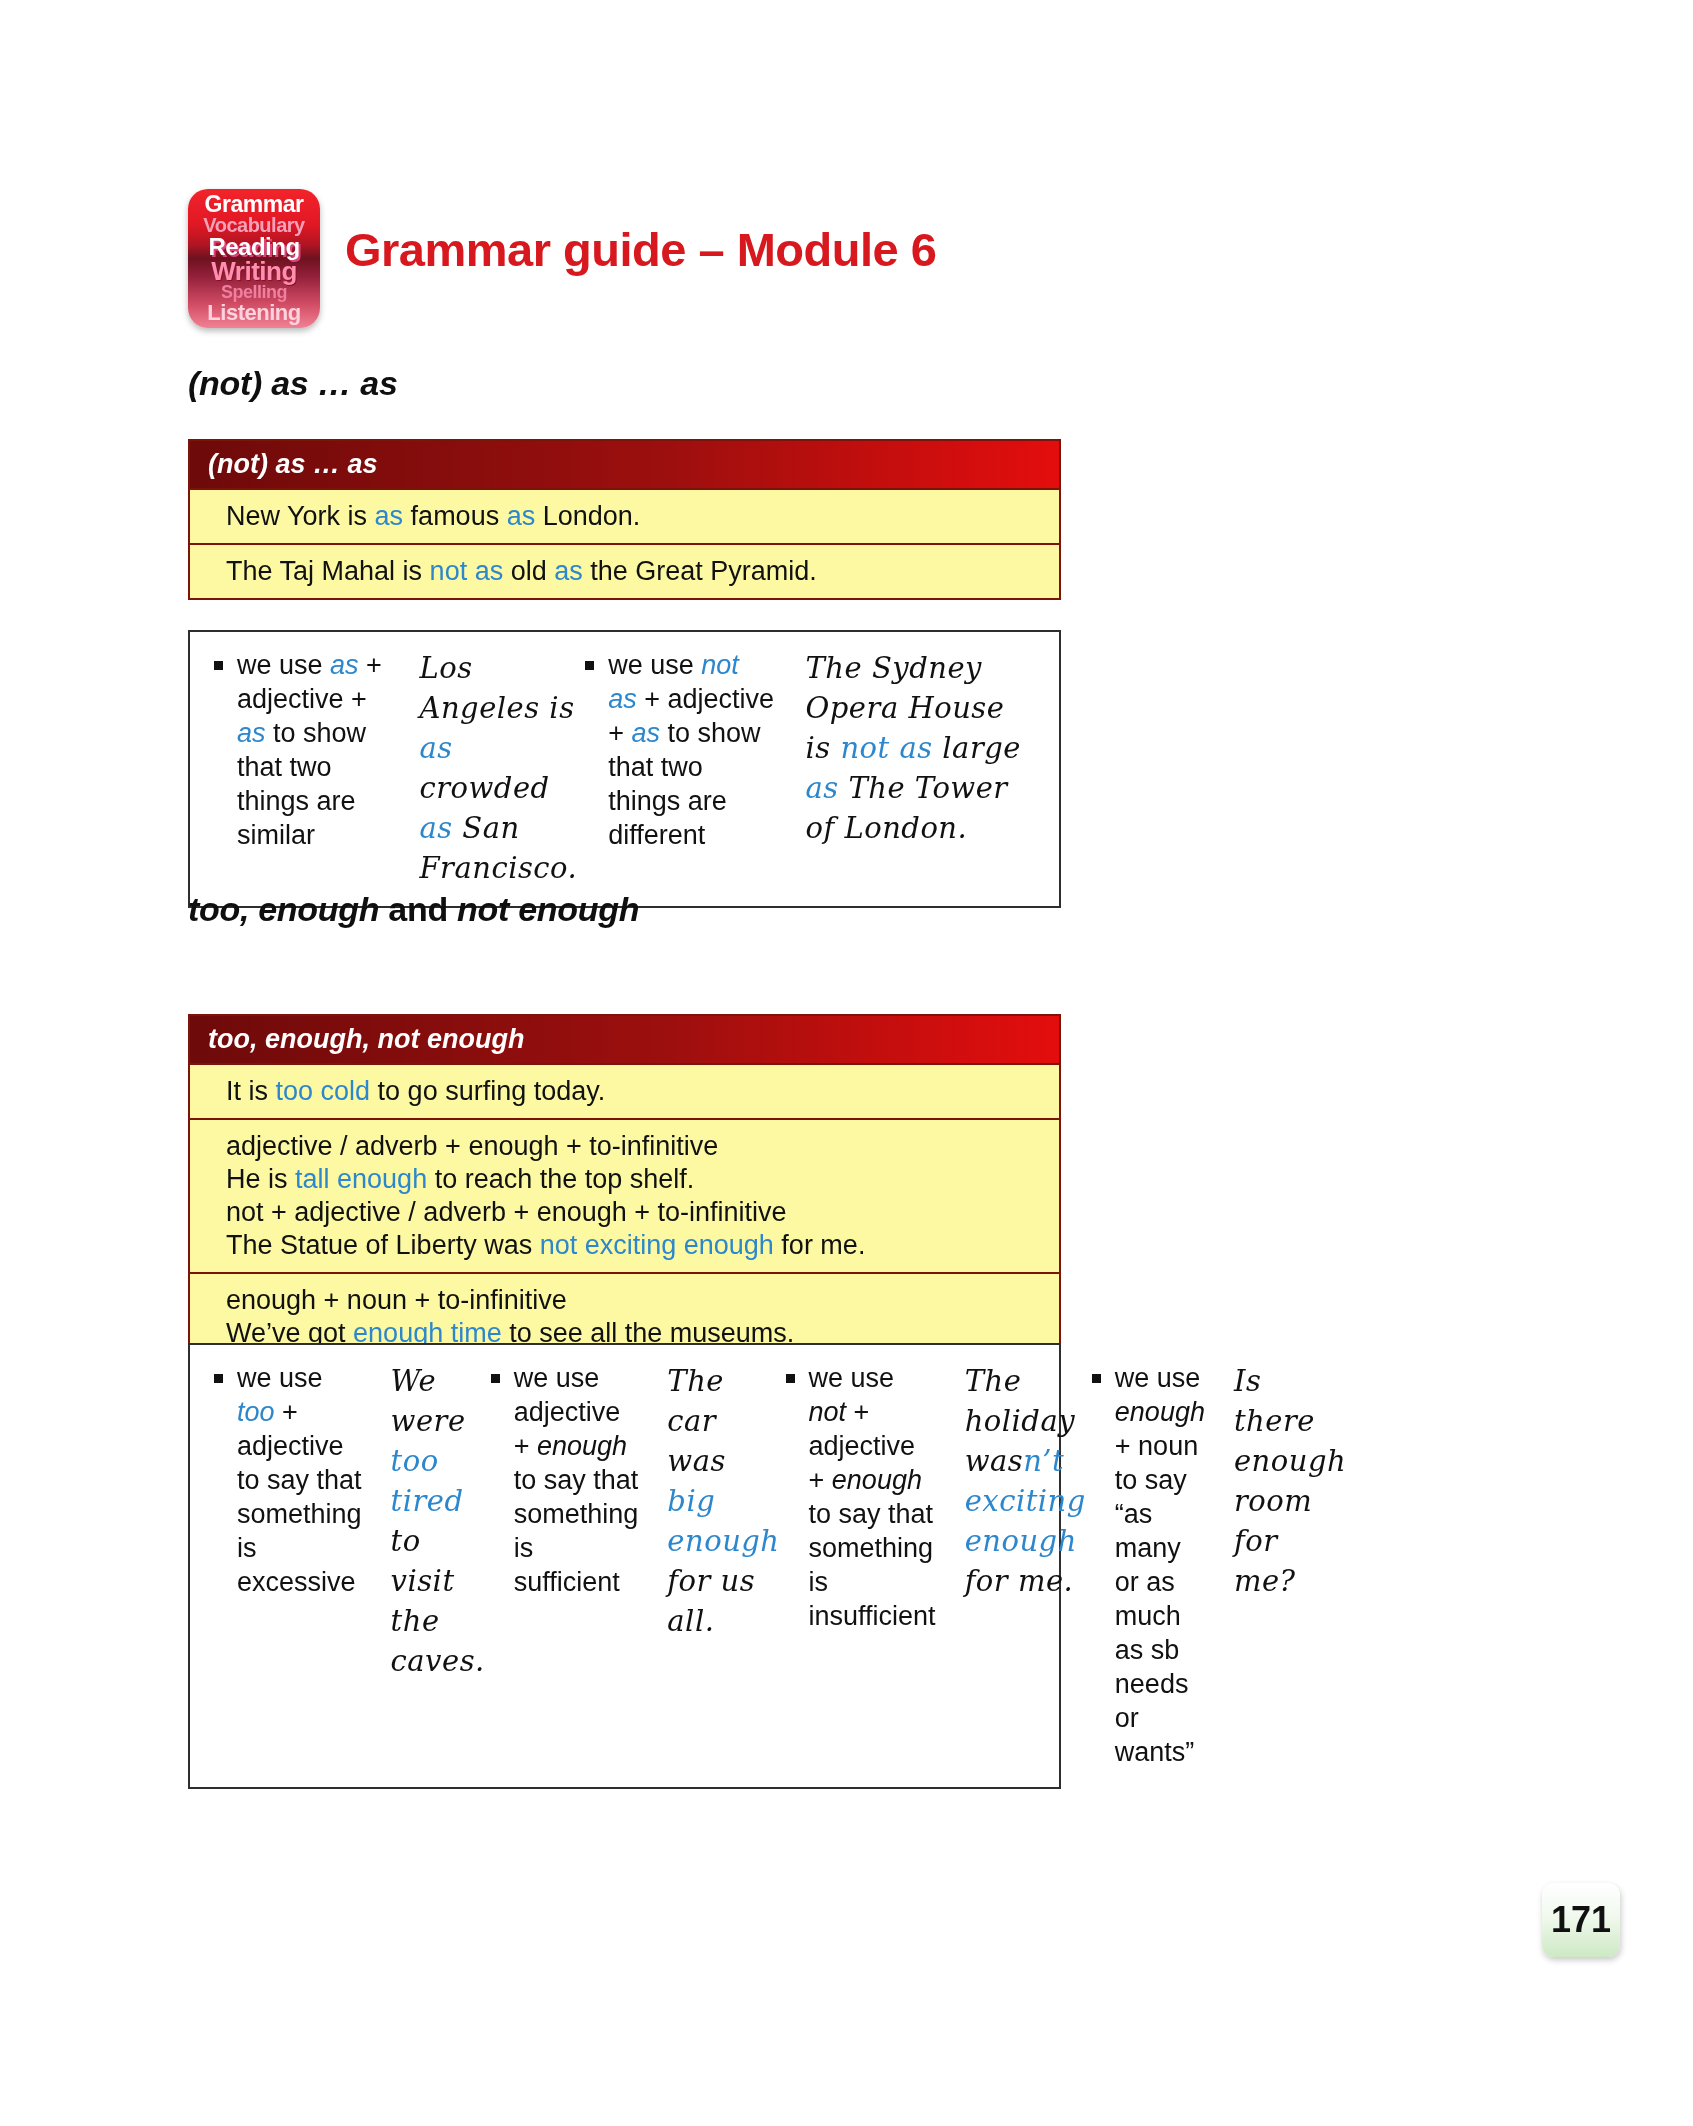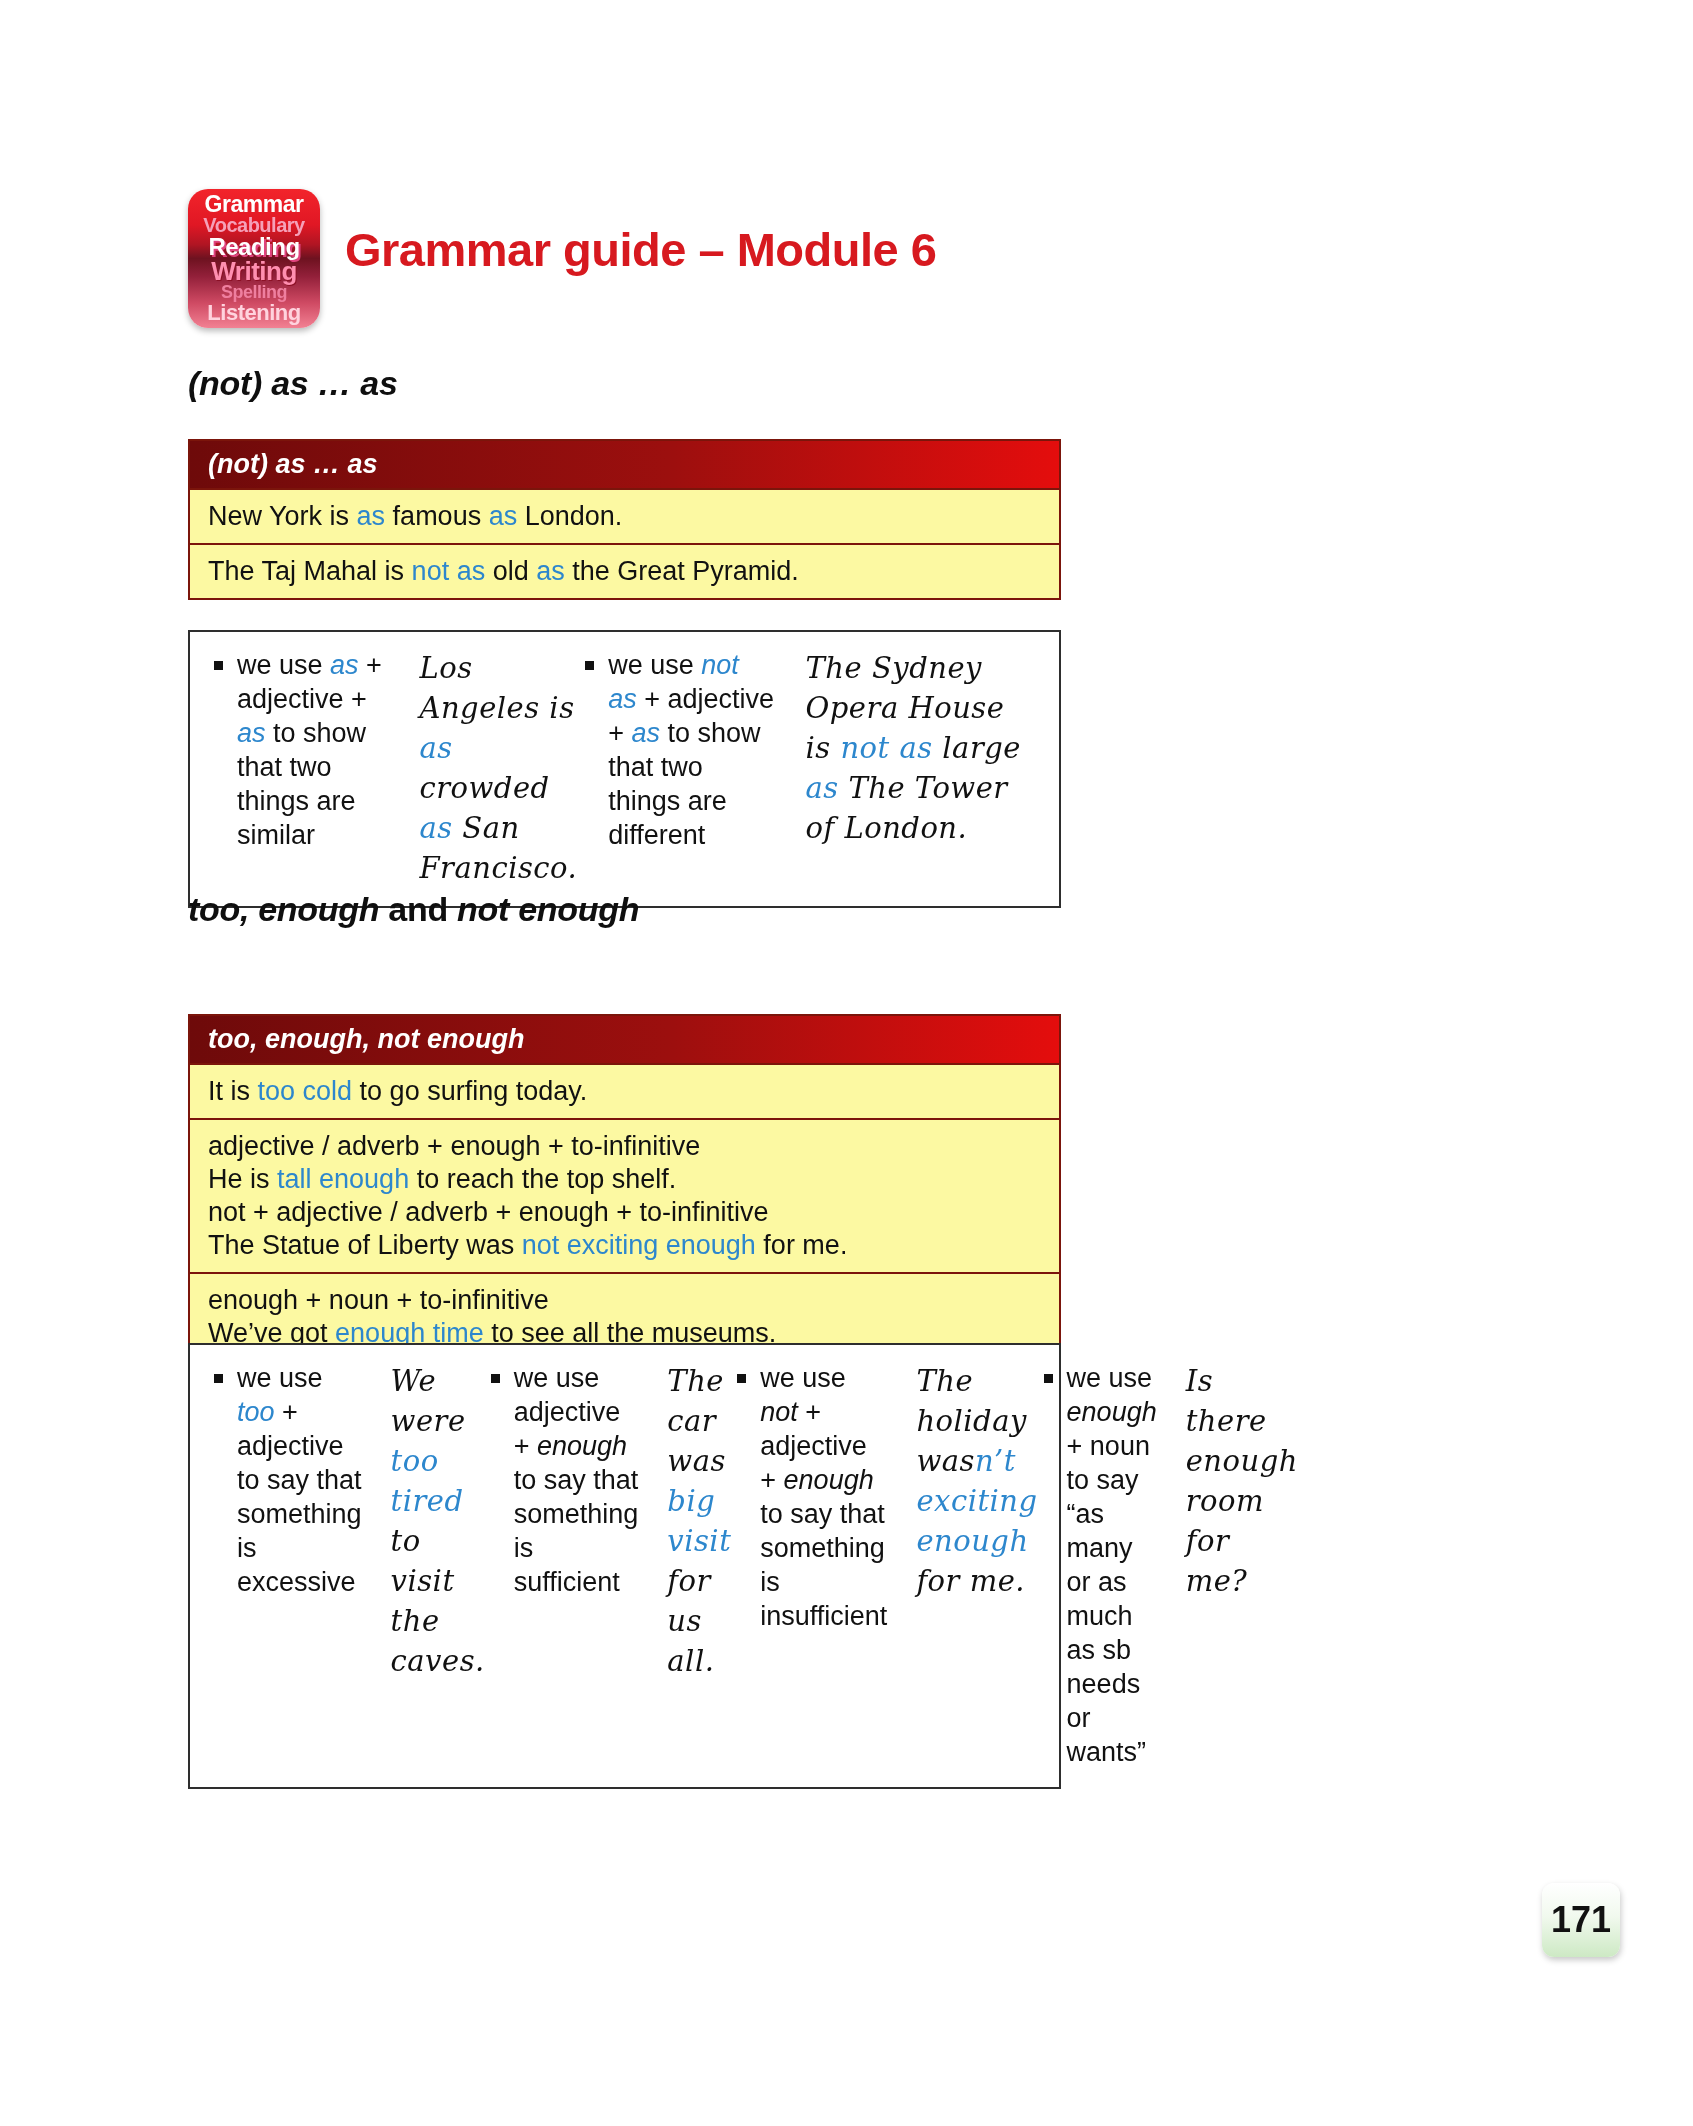--- a/index.html
+++ b/index.html
@@ -48,21 +48,21 @@
     border:2px solid #7b150b;background:#fcf9a2;
   }
   #table1{top:439px;}
   #table2{top:1014px;}
   .gtable-header{
     height:47px;display:flex;align-items:center;padding:0 18px;
     background:linear-gradient(90deg,#6e0a0a 0%,#9c0f0e 55%,#e40d0d 100%);
     color:#ffffff;font-weight:bold;font-style:italic;font-size:27px;
     border-bottom:2px solid #7b150b;
   }
-  .gtable-row{padding:10px 18px;font-size:27px;border-bottom:2px solid #7b150b;}
+  .gtable-row{padding:10px 36px;font-size:27px;border-bottom:2px solid #7b150b;}
   .gtable-row:last-child{border-bottom:none;}
   .gtable-line{line-height:33px;}
 
   
   .notes-box{
     position:absolute;left:188px;width:873px;box-sizing:border-box;
     border:2px solid #2e2e2e;background:#ffffff;
     padding:16px 24px 18px 24px;display:flex;flex-direction:row;gap:8px;
   }
   #box1{top:630px;min-height:196px;}
@@ -154,21 +154,21 @@
   <div id="box2" class="notes-box">
     <div class="note note-bullet">
       <span class="bullet-sq"></span>
       <span class="note-text"><span>we use </span><span class="seg-bi">too</span><span> + adjective to say that something is excessive</span></span>
     </div>
     <div class="note note-example"><span>We were </span><span class="seg-b">too tired</span><span> to visit the caves.</span></div>
     <div class="note note-bullet">
       <span class="bullet-sq"></span>
       <span class="note-text"><span>we use adjective + </span><span class="seg-i">enough</span><span> to say that something is sufficient</span></span>
     </div>
-    <div class="note note-example"><span>The car was </span><span class="seg-b">big visit</span><span> for us all.</span></div>
+    <div class="note note-example"><span>The car was </span><span class="seg-b">big enough</span><span> for us all.</span></div>
     <div class="note note-bullet">
       <span class="bullet-sq"></span>
       <span class="note-text"><span>we use </span><span class="seg-i">not</span><span> + adjective + </span><span class="seg-i">enough</span><span> to say that something is insufficient</span></span>
     </div>
     <div class="note note-example"><span>The holiday was</span><span class="seg-b">n’t exciting enough</span><span> for me.</span></div>
     <div class="note note-bullet">
       <span class="bullet-sq"></span>
       <span class="note-text"><span>we use </span><span class="seg-i">enough</span><span> + noun to say “as many or as much as sb needs or wants”</span></span>
     </div>
     <div class="note note-example"><span>Is there enough room for me?</span></div>

